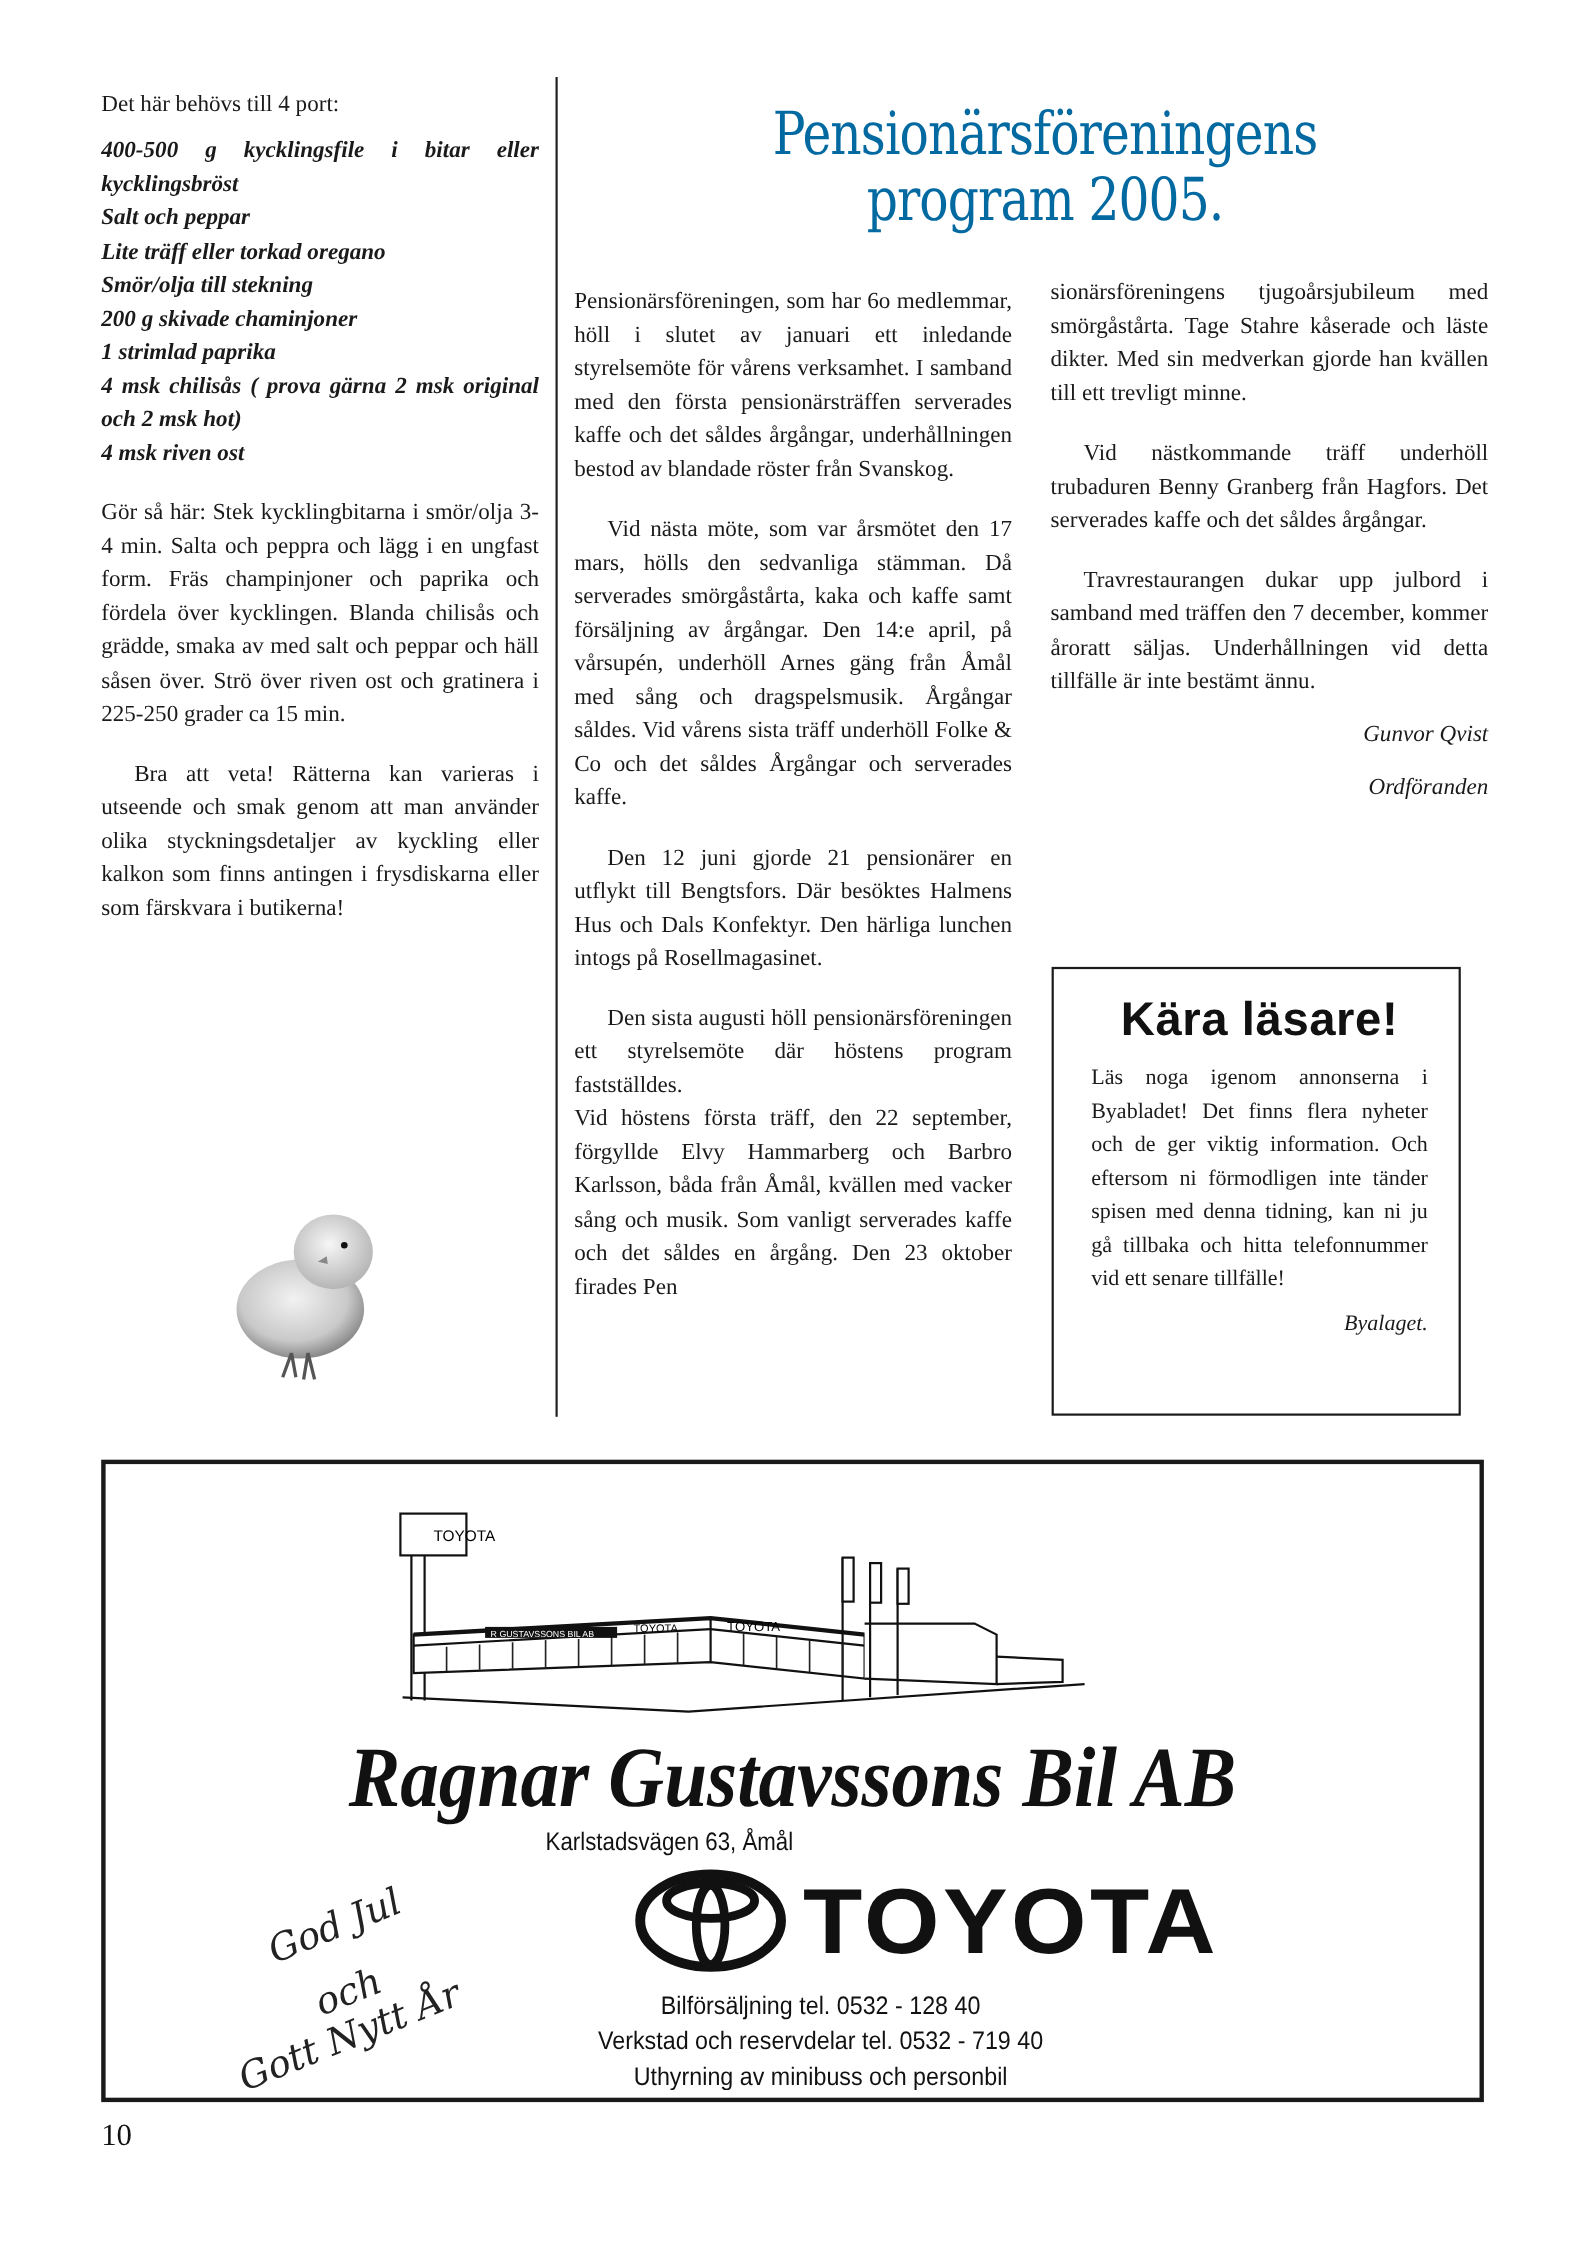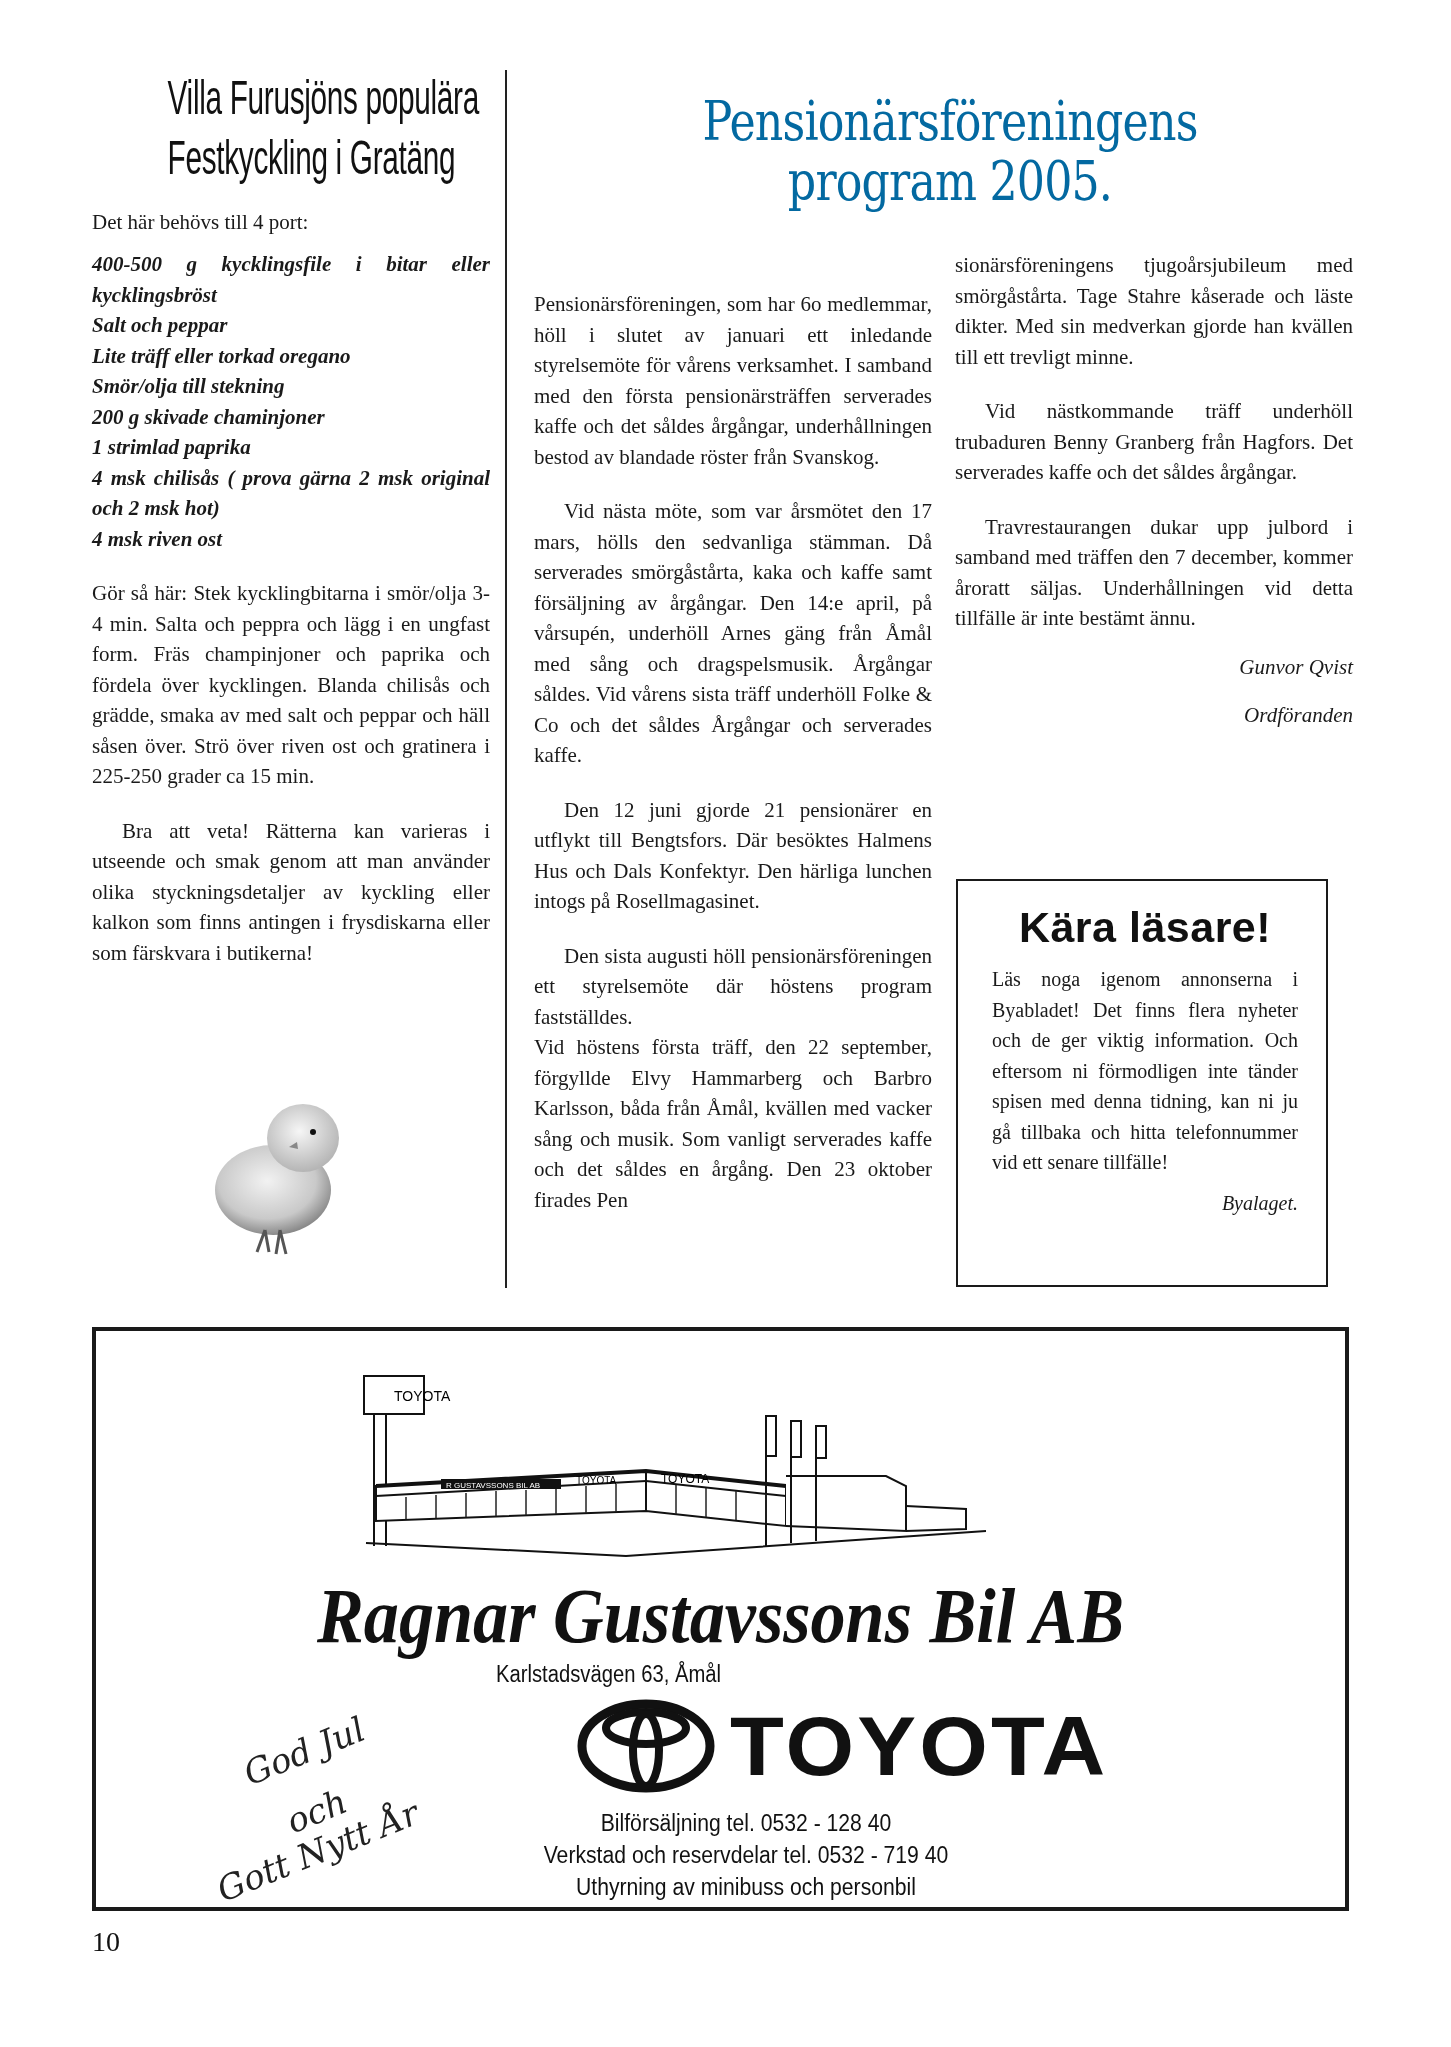--- a/index.html
+++ b/index.html
@@ -21,21 +21,21 @@
   .indent { text-indent:30px; }
 
   #divider { left:505px; top:70px; width:2px; height:1218px; background:#222; }
 
   
   #title-2 { left:640px; top:92px; width:620px; text-align:center; font-family:"DejaVu Serif", serif;
       font-size:54px; line-height:60px; color:#0369a1; }
   #title-2 .l1 { display:block; letter-spacing:-1px; transform:scaleX(0.82); }
   #title-2 .l2 { display:block; letter-spacing:-1px; transform:scaleX(0.82); }
 
-  #col-mid { left:534px; top:258px; width:398px;margin-top:31px; }
+  #col-mid { left:522px; top:258px; width:398px; }
   #col-right { left:955px; top:250px; width:398px; }
   .sig { text-align:right; font-style:italic; font-size:21px; line-height:30px; margin:18px 0 0 0; }
 
   #reader-box { left:956px; top:879px; width:372px; height:408px; border:2px solid #1a1a1a; box-sizing:border-box; padding:0 28px 0 34px; }
   #reader-title { font-family:"Liberation Sans", sans-serif; font-weight:bold; font-size:43px; text-align:center; margin:22px 0 12px 0; color:#111; letter-spacing:0.5px; }
   #reader-box .body-text { font-size:20px; line-height:30.5px; }
   #reader-sig { text-align:right; font-style:italic; font-size:20px; margin-top:14px; }
 
   
   #chick { left:205px; top:1090px; width:150px; height:170px; }
@@ -55,24 +55,20 @@
   #g1 { left:30px; top:0px; transform:rotate(-22deg); }
   #g2 { left:75px; top:60px; transform:rotate(-22deg); }
   #g3 { left:0px; top:100px; transform:rotate(-22deg); }
 
   #page-number { left:92px; top:1926px; font-size:28px; color:#111; }
 </style>
 </head>
 <body>
 
 <div id="col-left" class="abs">
-  <div class="cond-title-wrap">
-    <h1 class="cond-title">Villa Furusjöns populära</h1>
-    <h1 class="cond-title">Festkyckling i Gratäng</h1>
-  </div>
   <p class="intro">Det här behövs till 4 port:</p>
   <ul class="ingredients">
     <li>400-500 g kycklingsfile i bitar eller kycklingsbröst</li>
     <li>Salt och peppar</li>
     <li>Lite träff eller torkad oregano</li>
     <li>Smör/olja till stekning</li>
     <li>200 g skivade chaminjoner</li>
     <li>1 strimlad paprika</li>
     <li>4 msk chilisås ( prova gärna 2 msk original och 2 msk hot)</li>
     <li>4 msk riven ost</li>

